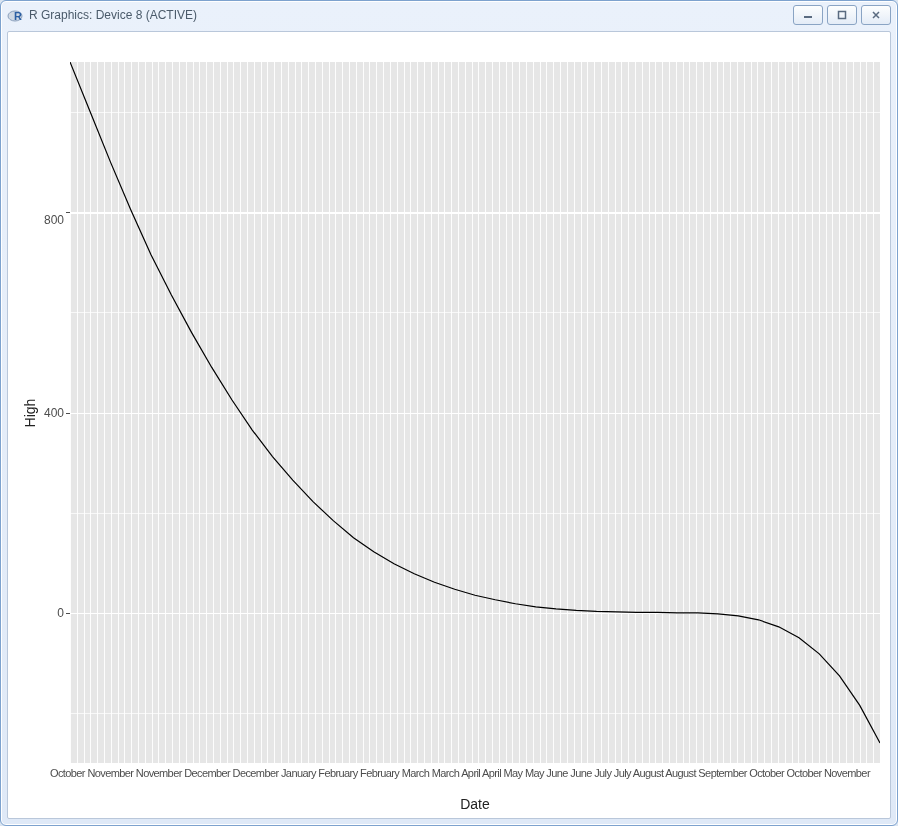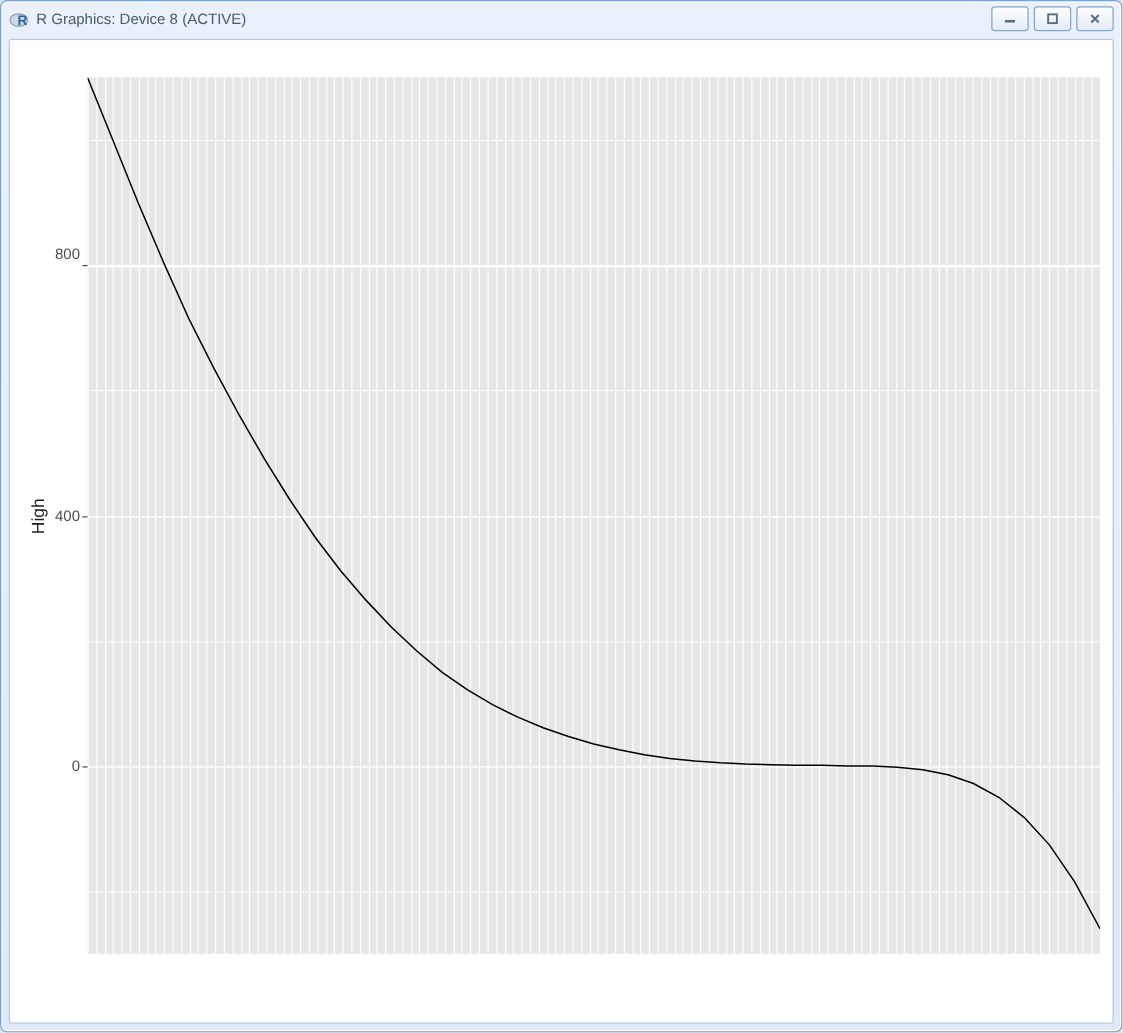--- a/index.html
+++ b/index.html
@@ -298,20 +298,24 @@
             <path d="M0.00 0.00 L20.25 50.07 L40.50 100.14 L60.75 147.71 L81.00 192.78 L101.25 232.83 L121.50 270.39 L141.75 305.44 L162.00 337.98 L182.25 368.03 L202.50 394.56 L222.75 418.10 L243.00 439.63 L263.25 458.65 L283.50 475.68 L303.75 489.70 L324.00 501.72 L344.25 511.73 L364.50 520.24 L384.75 527.25 L405.00 533.26 L425.25 537.77 L445.50 541.77 L465.75 544.78 L486.00 546.78 L506.25 548.28 L526.50 549.28 L546.75 549.78 L567.00 550.28 L587.25 550.28 L607.50 550.79 L627.75 550.79 L648.00 551.79 L668.25 553.79 L688.50 557.80 L708.75 564.81 L729.00 575.82 L749.25 591.84 L769.50 613.88 L789.75 643.42 L810.00 680.97 " fill="none" stroke="#000" stroke-width="1.2"></path>
           </svg>
       </div>
 
       <div class="y-axis" id="y-axis">
         <div class="y-title">High</div>
       <div class="y-tick" style="top: 550.786px;">0</div>
           <div class="y-tick-mark" style="top: 550.786px;"></div>
           <div class="y-tick" style="top: 350.5px;">400</div>
           <div class="y-tick-mark" style="top: 350.5px;"></div>
-          <div class="y-tick" style="top: 141px;">800</div>
+          <div class="y-tick" style="top: 158px;">800</div>
           <div class="y-tick-mark" style="top: 150.214px;"></div>
         </div>
 
+      <div class="x-axis">
+        <div class="x-ticklabels">October November November December December January February February March March April April May May June June July July August August September October October November</div>
+        <div class="x-title">Date</div>
+      </div>
 
     </div>
   </div>
 </div>
 
 </body></html>

